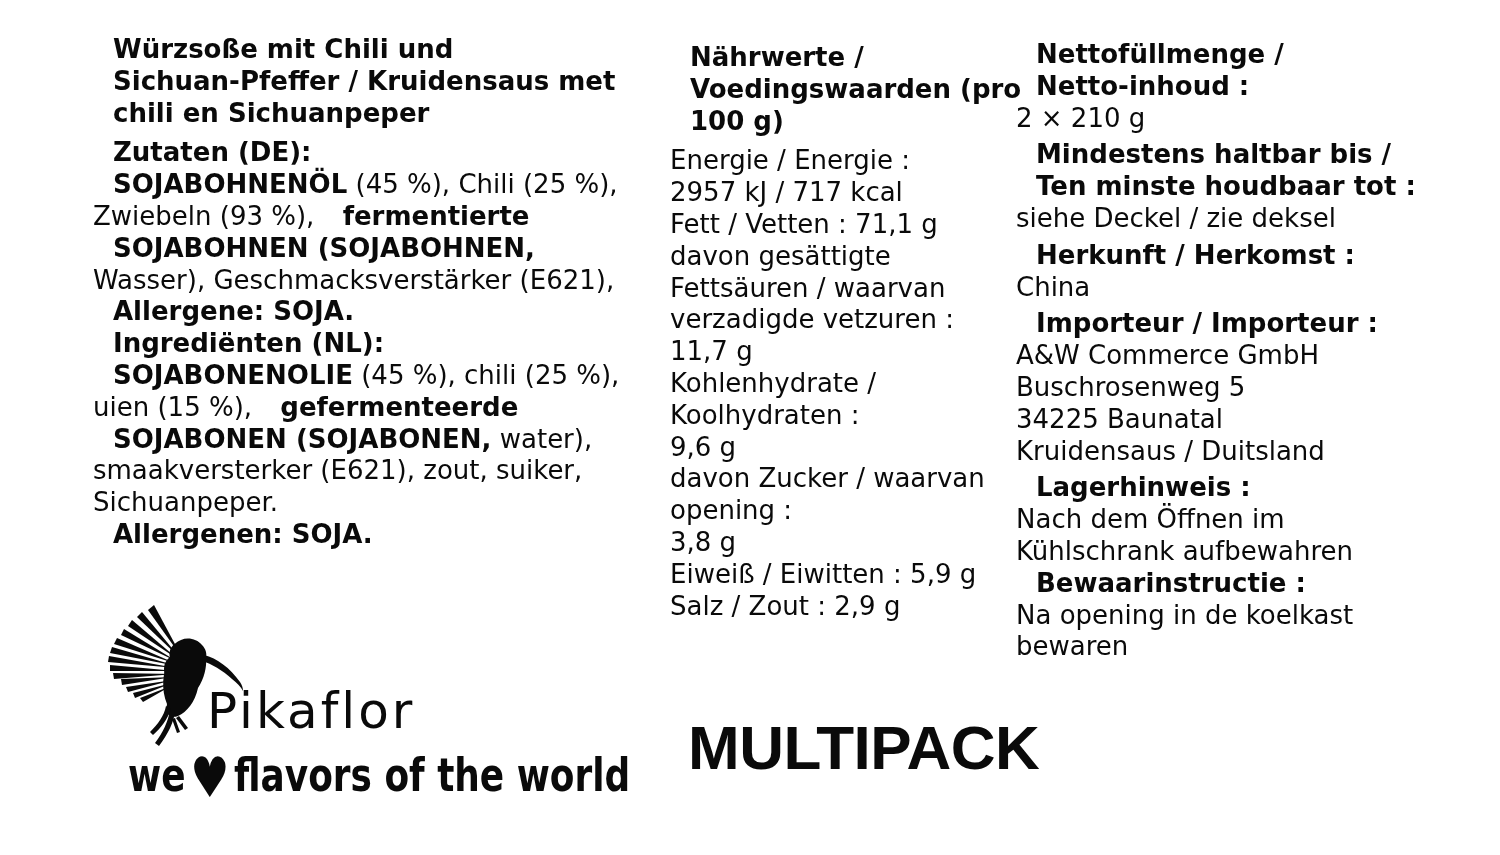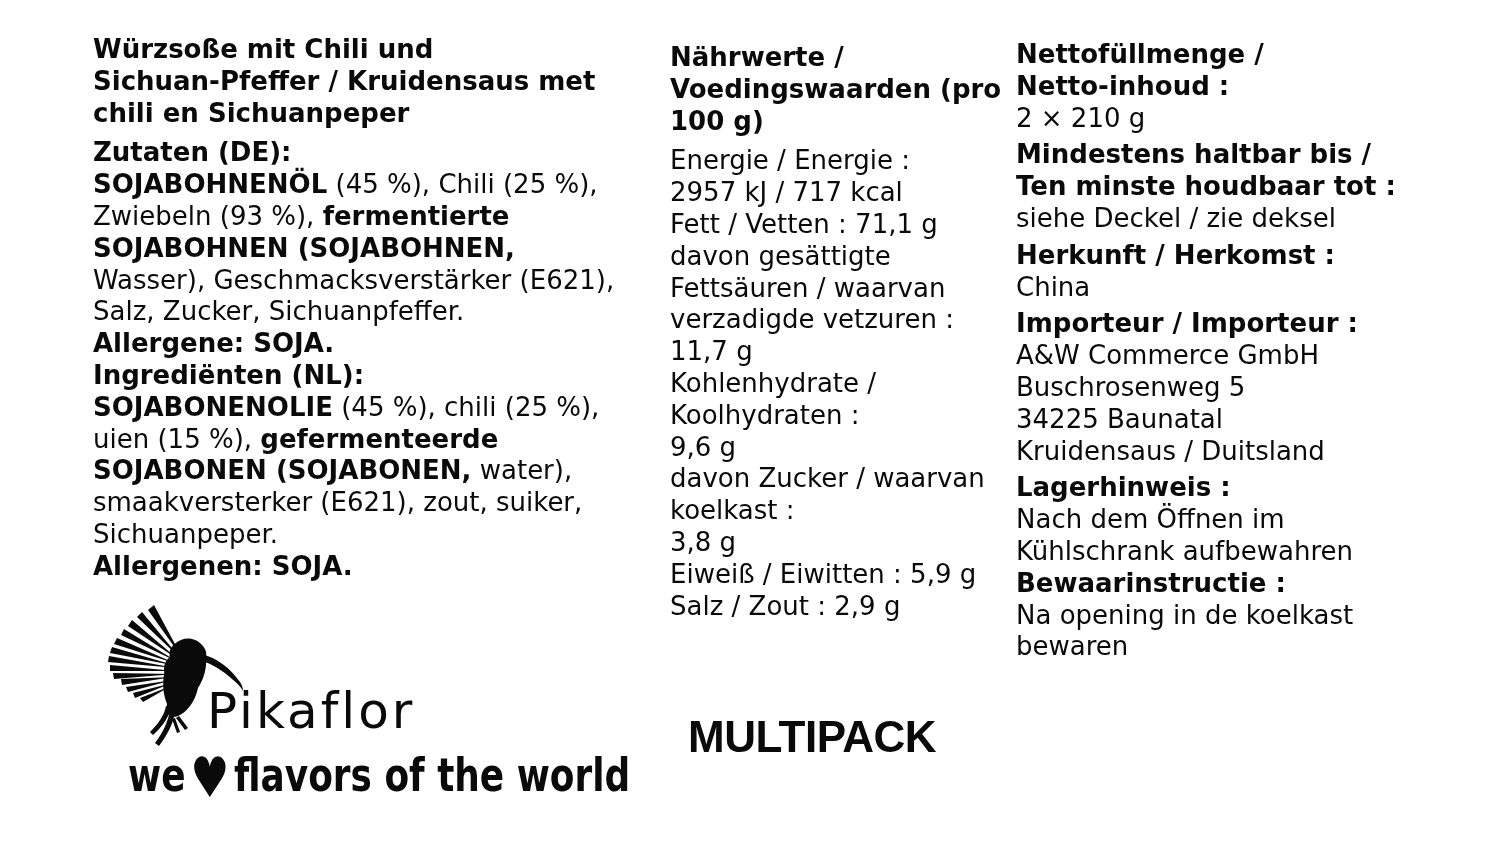--- a/index.html
+++ b/index.html
@@ -7,21 +7,21 @@
   body {
     position:relative;
     background:#ffffff;
     color:#0a0a0a;
     font-family:"DejaVu Sans", sans-serif;
     overflow:hidden;
   }
   .col { position:absolute; }
   .block { }
   .line { font-size:26px; line-height:31.8px; white-space:nowrap; }
-  .line .b { font-weight:bold; }
+  .line .b { font-weight:bold;margin-left:20px; }
   #left-col  { left:93px;  top:34px; }
   #mid-col   { left:670px; top:42px; }
   #right-col { left:1016px; top:39px; }
   #left-col  .block + .block { margin-top:8px; }
   #right-col .block + .block { margin-top:5px; }
   #mid-col   .block + .block { margin-top:8px; }
 
   #logo { position:absolute; left:0; top:0; }
   #bird-svg { position:absolute; left:95px; top:595px; }
   #brand-name {
@@ -35,40 +35,39 @@
     white-space:nowrap;
     transform:scaleX(0.78); transform-origin:left top;
   }
   #tagline .heart {
     font-size:56px; line-height:0; vertical-align:-6px;
     padding:0 6px;
   }
   #multipack {
     position:absolute; left:688px; top:712px;
     font-family:"Liberation Sans", sans-serif;
-    font-size:44px; font-weight:bold; letter-spacing:-0.5px;
+    font-size:62px; font-weight:bold; letter-spacing:-0.5px;
     line-height:1.15; white-space:nowrap;
   }
 </style>
 </head>
 <body>
 
 <div id="left-col" class="col">
     <div class="block">
       <div class="line"><span class="b">Würzsoße mit Chili und</span></div>
       <div class="line"><span class="b">Sichuan-Pfeffer / Kruidensaus met</span></div>
       <div class="line"><span class="b">chili en Sichuanpeper</span></div>
     </div>
     <div class="block">
       <div class="line"><span class="b">Zutaten (DE):</span></div>
       <div class="line"><span class="b">SOJABOHNENÖL</span><span> (45 %), Chili (25 %),</span></div>
       <div class="line"><span>Zwiebeln (93 %), </span><span class="b">fermentierte</span></div>
       <div class="line"><span class="b">SOJABOHNEN (SOJABOHNEN,</span></div>
       <div class="line"><span>Wasser), Geschmacksverstärker (E621),</span></div>
-      <div class="line"><span>Salz, Zucker, Sichuanpfeffer.</span></div>
       <div class="line"><span class="b">Allergene: SOJA.</span></div>
       <div class="line"><span class="b">Ingrediënten (NL):</span></div>
       <div class="line"><span class="b">SOJABONENOLIE</span><span> (45 %), chili (25 %),</span></div>
       <div class="line"><span>uien (15 %), </span><span class="b">gefermenteerde</span></div>
       <div class="line"><span class="b">SOJABONEN (SOJABONEN,</span><span> water),</span></div>
       <div class="line"><span>smaakversterker (E621), zout, suiker,</span></div>
       <div class="line"><span>Sichuanpeper.</span></div>
       <div class="line"><span class="b">Allergenen: SOJA.</span></div>
     </div>
   </div>
@@ -84,21 +83,21 @@
       <div class="line"><span>2957 kJ / 717 kcal</span></div>
       <div class="line"><span>Fett / Vetten : 71,1 g</span></div>
       <div class="line"><span>davon gesättigte</span></div>
       <div class="line"><span>Fettsäuren / waarvan</span></div>
       <div class="line"><span>verzadigde vetzuren :</span></div>
       <div class="line"><span>11,7 g</span></div>
       <div class="line"><span>Kohlenhydrate /</span></div>
       <div class="line"><span>Koolhydraten :</span></div>
       <div class="line"><span>9,6 g</span></div>
       <div class="line"><span>davon Zucker / waarvan</span></div>
-      <div class="line"><span>koelkast :</span></div>
+      <div class="line"><span>opening :</span></div>
       <div class="line"><span>3,8 g</span></div>
       <div class="line"><span>Eiweiß / Eiwitten : 5,9 g</span></div>
       <div class="line"><span>Salz / Zout : 2,9 g</span></div>
     </div>
   </div>
 
 <div id="right-col" class="col">
     <div class="block">
       <div class="line"><span class="b">Nettofüllmenge /</span></div>
       <div class="line"><span class="b">Netto-inhoud :</span></div>

